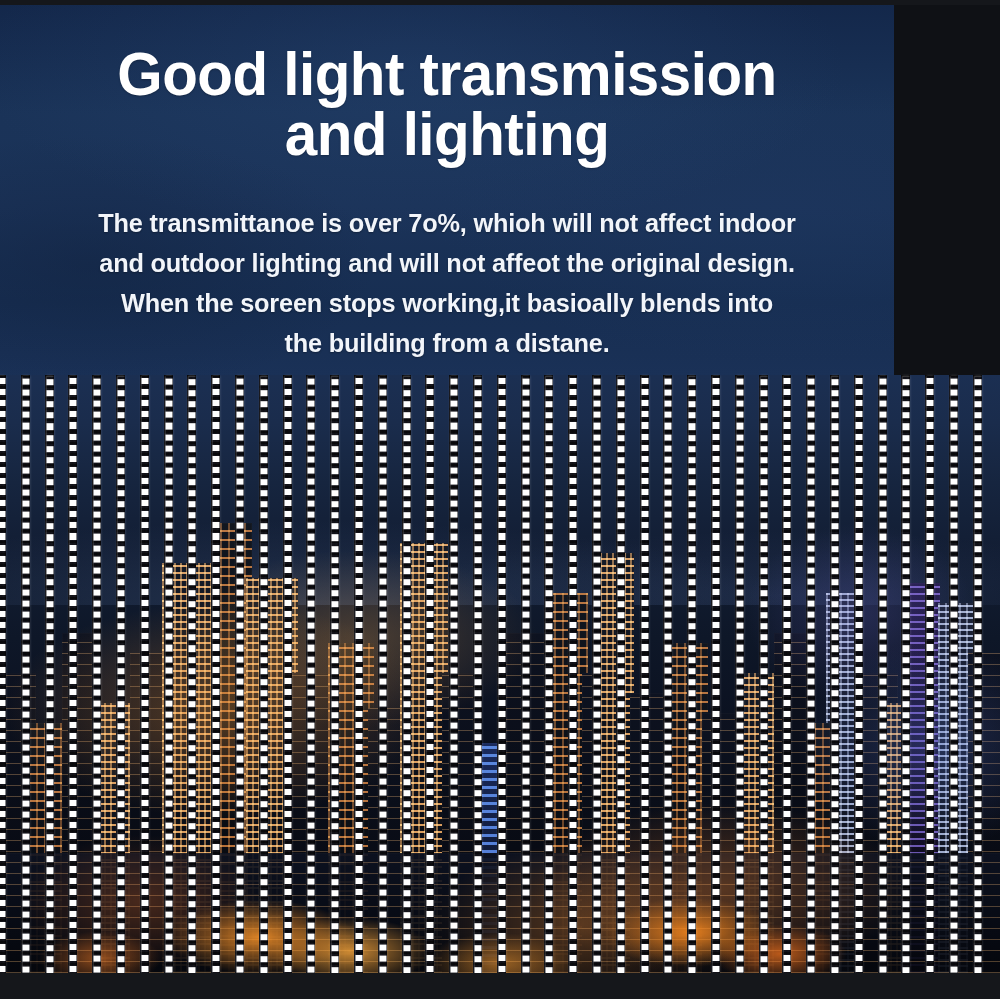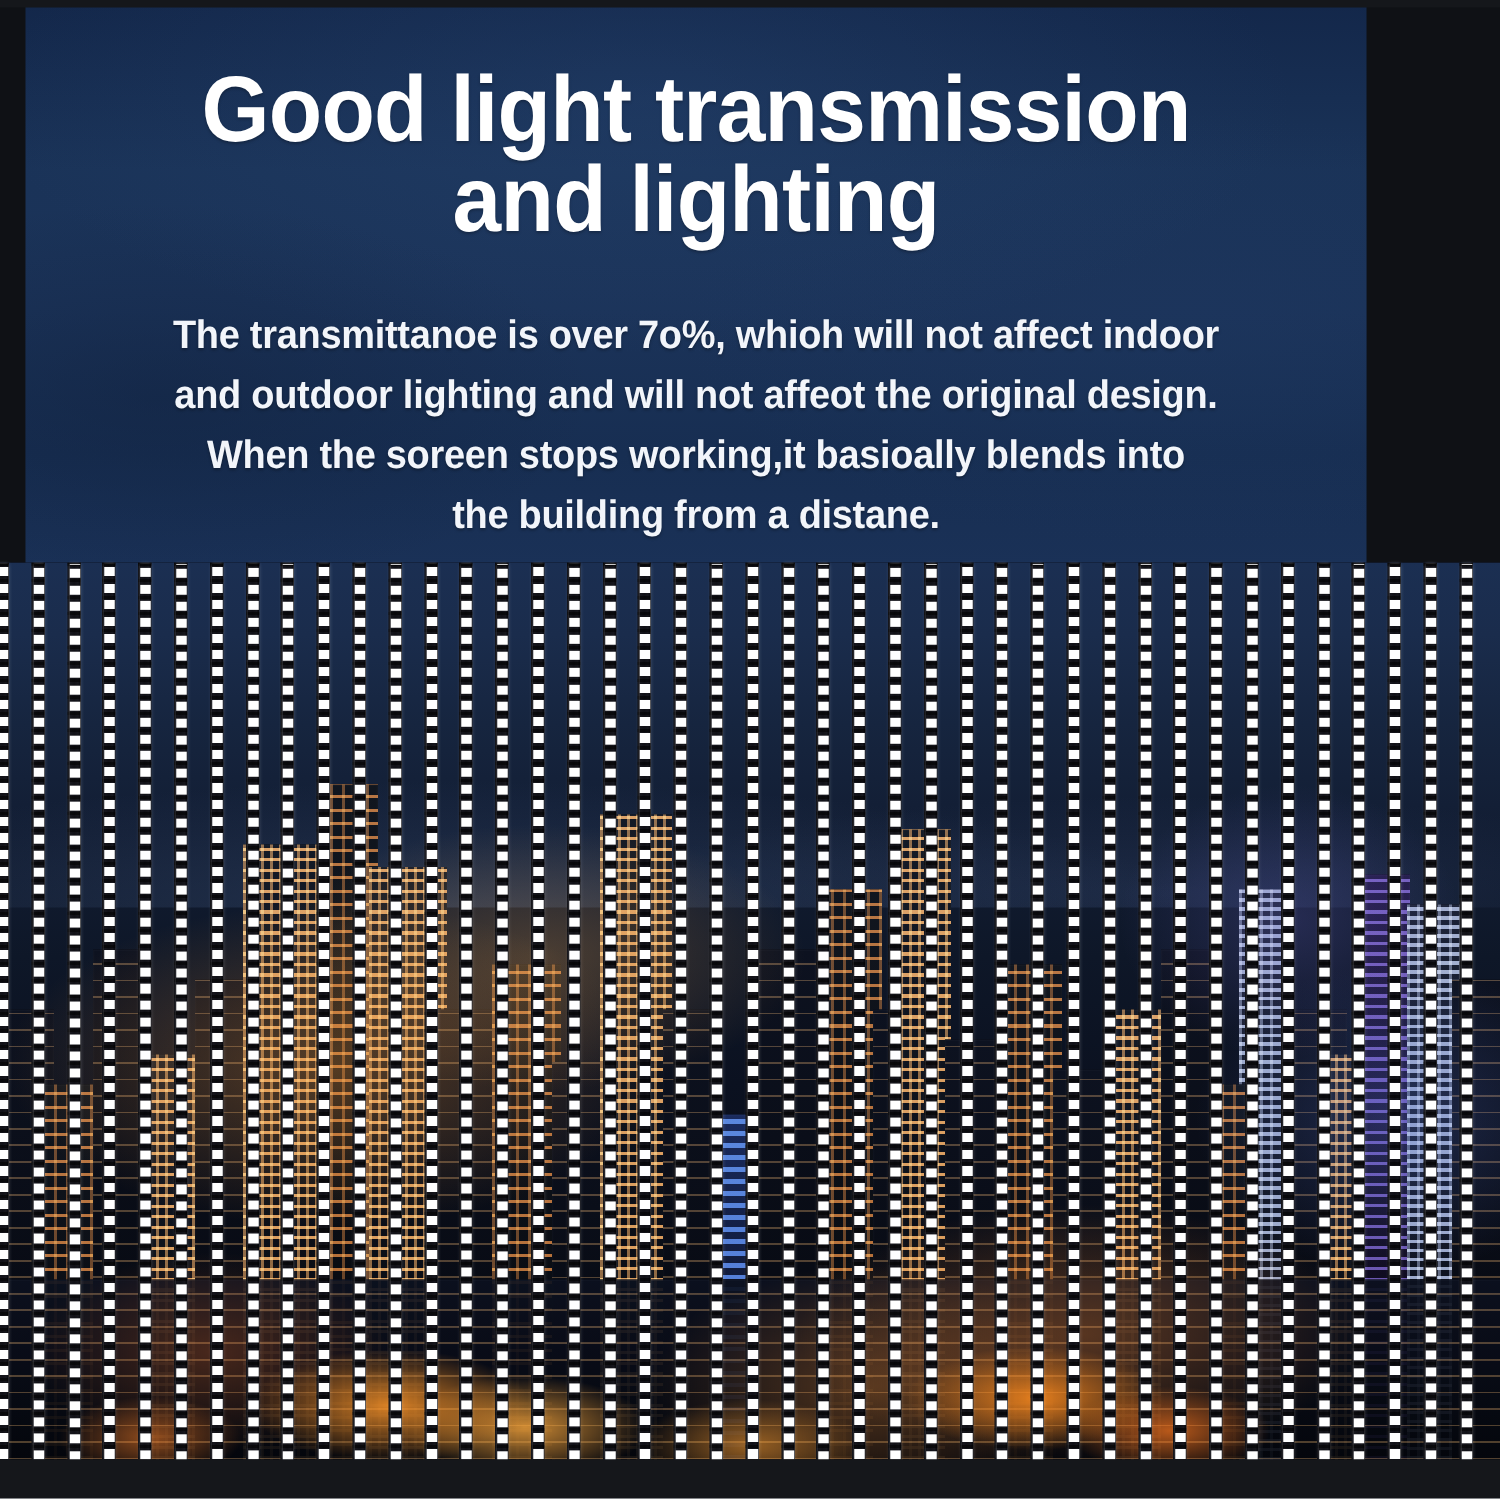--- a/index.html
+++ b/index.html
@@ -19,21 +19,20 @@
     position:absolute;left:0;top:0;width:1000px;height:5px;
     background:#15171b;z-index:40;
   }
 
   
   .hero{
     position:absolute;left:0;top:0;width:894px;height:378px;
     background:linear-gradient(180deg,#102murky 0%, #14294c 0%, #1a3358 35%, #183056 62%, #162c50 85%, #18305a 100%);
     background:linear-gradient(180deg,#13274a 0%, #1a3358 30%, #1b3359 55%, #172e52 80%, #1a3157 100%);
     z-index:10;
-    margin-left:17px;
   }
   
   .hero::after{
     content:"";position:absolute;inset:0;
     background:
       radial-gradient(ellipse 620px 240px at 46% 18%, rgba(45,78,126,.30), rgba(45,78,126,0) 70%),
       radial-gradient(ellipse 460px 200px at 86% 58%, rgba(30,56,98,.35), rgba(30,56,98,0) 72%),
       radial-gradient(ellipse 400px 180px at 10% 70%, rgba(16,32,60,.45), rgba(16,32,60,0) 72%);
     pointer-events:none;
   }

